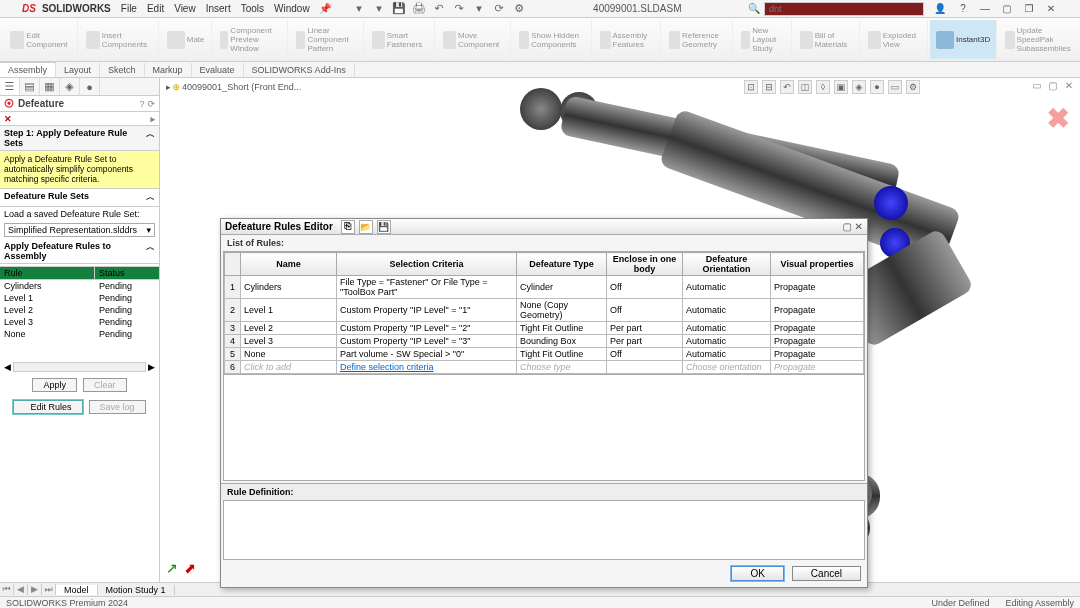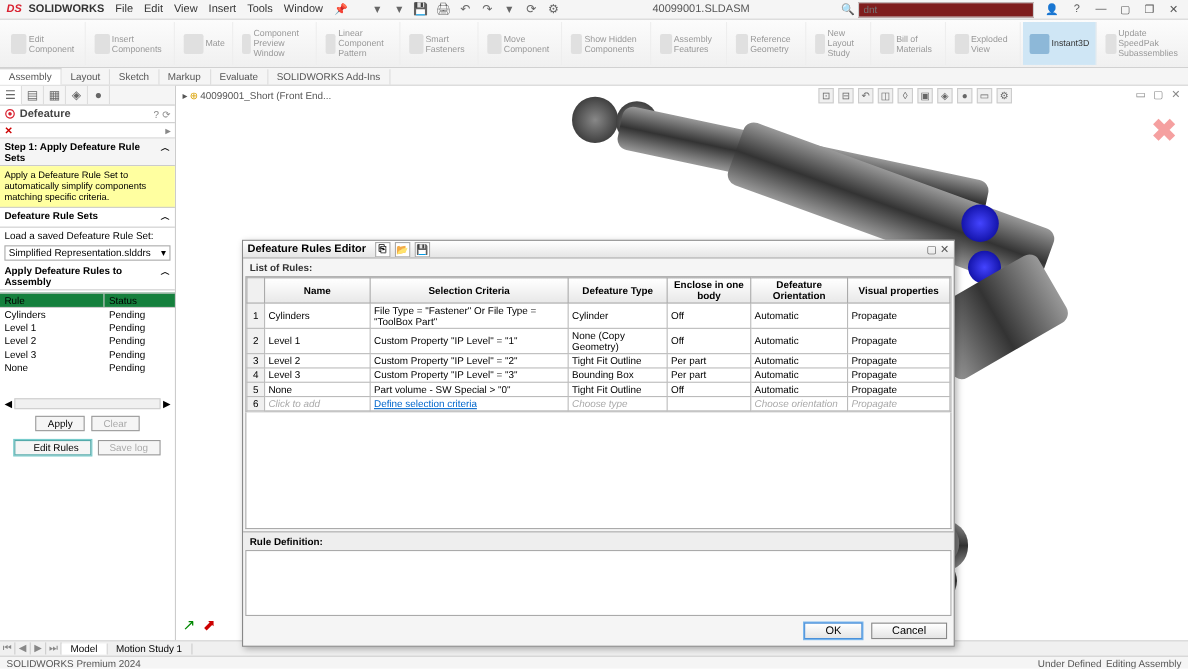--- a/index.html
+++ b/index.html
@@ -1,19 +1,19 @@
 <!DOCTYPE html>
 <html><head>
 <meta charset="utf-8">
 <style>
 * { box-sizing: border-box; margin: 0; padding: 0; font-family: "Segoe UI", Tahoma, sans-serif; }
 html, body { width: 1080px; height: 608px; overflow: hidden; background: #fff; }
 
 
-.titlebar { height: 18px; background: #f5f5f5; display: flex; align-items: center; padding: 0 6px; font-size: 10px; color: #333; border-bottom: 1px solid #ccc; }
+.titlebar { height: 18px; background: #f5f5f5; display: flex; align-items: center; padding: 0 22px; font-size: 10px; color: #333; border-bottom: 1px solid #ccc; }
 .titlebar .logo { color: #d92231; font-weight: bold; font-style: italic; margin-right: 6px; }
 .titlebar .menus { display: flex; gap: 10px; }
 .titlebar .qat { display: flex; gap: 6px; margin-left: 20px; align-items: center; }
 .titlebar .qat span { width: 14px; height: 14px; display: flex; align-items: center; justify-content: center; color: #666; font-size: 11px; }
 .titlebar .doc { flex: 1; text-align: center; color: #555; }
 .titlebar .search { width: 160px; height: 14px; border: 1px solid #ccc; background: #7f1d1d; font-size: 9px; padding: 0 4px; color: #999; }
 .titlebar .wincontrols { display: flex; gap: 8px; color: #555; }
 .titlebar .wincontrols span { width: 14px; text-align: center; }
 
 
@@ -103,21 +103,21 @@
 
 
 .bottomtabs { height: 14px; background: #f0f0f0; border-top: 1px solid #ccc; display: flex; font-size: 9px; align-items: center; }
 .bottomtabs .nav { display: flex; }
 .bottomtabs .nav span { width: 14px; text-align: center; color: #888; border-right: 1px solid #ccc; }
 .bottomtabs .tab { padding: 0 8px; border-right: 1px solid #ccc; background: #fff; }
 .bottomtabs .tab.inact { background: #f0f0f0; }
 
 
 .statusbar { height: 12px; background: #f5f5f5; border-top: 1px solid #ccc; display: flex; align-items: center; font-size: 9px; padding: 0 6px; justify-content: space-between; color: #555; }
-.statusbar .r { display: flex; gap: 4px; }
+.statusbar .r { display: flex; gap: 16px; }
 </style>
 </head>
 <body>
 
 <div class="titlebar">
   <span class="logo">DS</span>
   <span style="font-weight:bold;">SOLIDWORKS</span>
   <div class="menus" style="margin-left:10px;">
     <span>File</span>
     <span>Edit</span>

